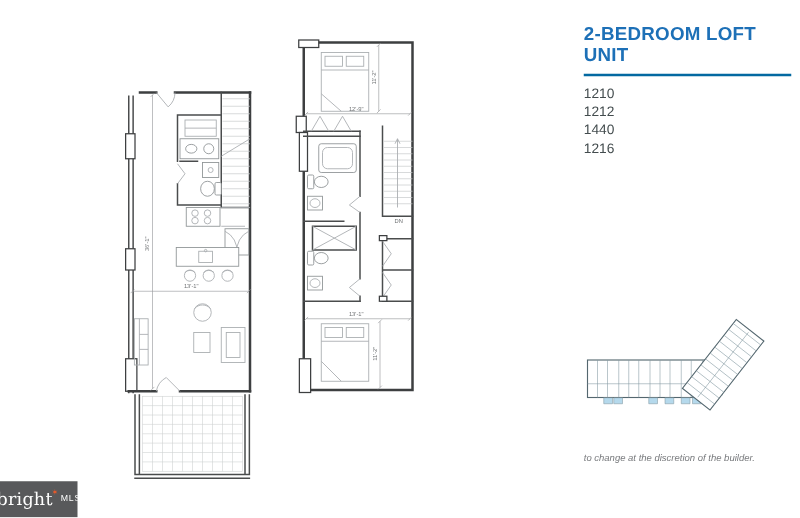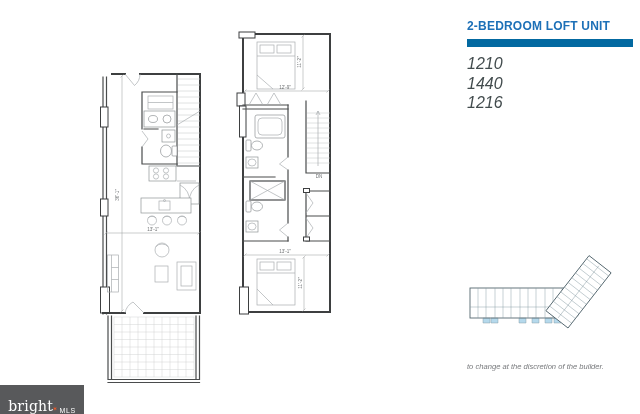--- a/index.html
+++ b/index.html
@@ -4,31 +4,31 @@
 <style>
   html,body{margin:0;padding:0;background:#fff;}
   .canvas{position:relative;width:640px;height:414px;background:#ffffff;overflow:hidden;
           font-family:"Liberation Sans",sans-serif;}
   .plan{position:absolute;}
   .plan-first{left:98px;top:59px;width:112px;height:326px;}
   .plan-second{left:233px;top:31px;width:102px;height:292px;}
 
   
   .info-col{position:absolute;left:467px;top:19px;width:166px;}
-  .hd{font-size:12px;font-weight:bold;color:#1d70b7;letter-spacing:.2px;margin:0;
-      padding-bottom:6px;border-bottom:8px solid #0369a1;}
-  .units{list-style:none;margin:9px 0 0 0;padding:0;font-size:16px;color:#434c4e;font-style:italic;}
+  .hd{font-size:15px;font-weight:bold;color:#1d70b7;letter-spacing:.2px;margin:0;
+      padding-bottom:6px;border-bottom:2px solid #0369a1;}
+  .units{list-style:none;margin:9px 0 0 0;padding:0;font-size:11px;color:#434c4e;}
   .units li{margin-bottom:3.6px;line-height:1.0;}
   .location-block{position:absolute;left:467px;top:229px;width:166px;}
   .diagram{position:absolute;left:464px;top:250px;width:172px;height:84px;}
   .disclaimer{position:absolute;left:467px;top:361px;width:172px;font-size:7.6px;
       font-style:italic;color:#77797c;line-height:1.62;}
   
-  .logo{position:absolute;left:0;top:385px;width:84px;height:29px;background:#58595b;
-      display:flex;align-items:flex-end;justify-content:center;color:#fff;}
+  .logo{position:absolute;left:0;top:385px;width:62px;height:29px;background:#58595b;
+      display:flex;align-items:center;justify-content:center;color:#fff;}
   .logo .brand{font-family:"DejaVu Serif",serif;font-size:14px;letter-spacing:.2px;}
   .logo .spark{color:#f15a29;font-size:6.5px;position:relative;top:-5px;left:-1px;line-height:0;}
   .logo .mls{font-size:7px;letter-spacing:.6px;margin-left:1px;}
 
   
   .wall{stroke:#3d3f40;stroke-width:2;fill:none;stroke-linecap:square;}
   .wallt{stroke:#4a4c4d;stroke-width:1.2;fill:none;stroke-linecap:square;}
   .block{fill:#ffffff;stroke:#3d3f40;stroke-width:1;}
   .fixture{stroke:#8f9496;stroke-width:.7;fill:#ffffff;}
   .furn{stroke:#a9adb0;stroke-width:.7;fill:none;}
@@ -223,20 +223,21 @@
         <rect class="furn" x="44" y="231" width="14" height="8"></rect>
         <path class="furn" d="M24 242 H62 M24 258 L40 274"></path>
       </g>
     </svg>
   </div>
 
   <div class="info-col">
     <h1 class="hd">2-BEDROOM LOFT UNIT</h1>
     <ul class="units">
       <li>1210</li>
+      <li>1212</li>
       <li>1440</li>
       <li>1216</li>
     </ul>
   </div>
 
 
   <div class="diagram">
     <svg viewBox="0 0 172 84" width="172" height="84">
 
       <g>

